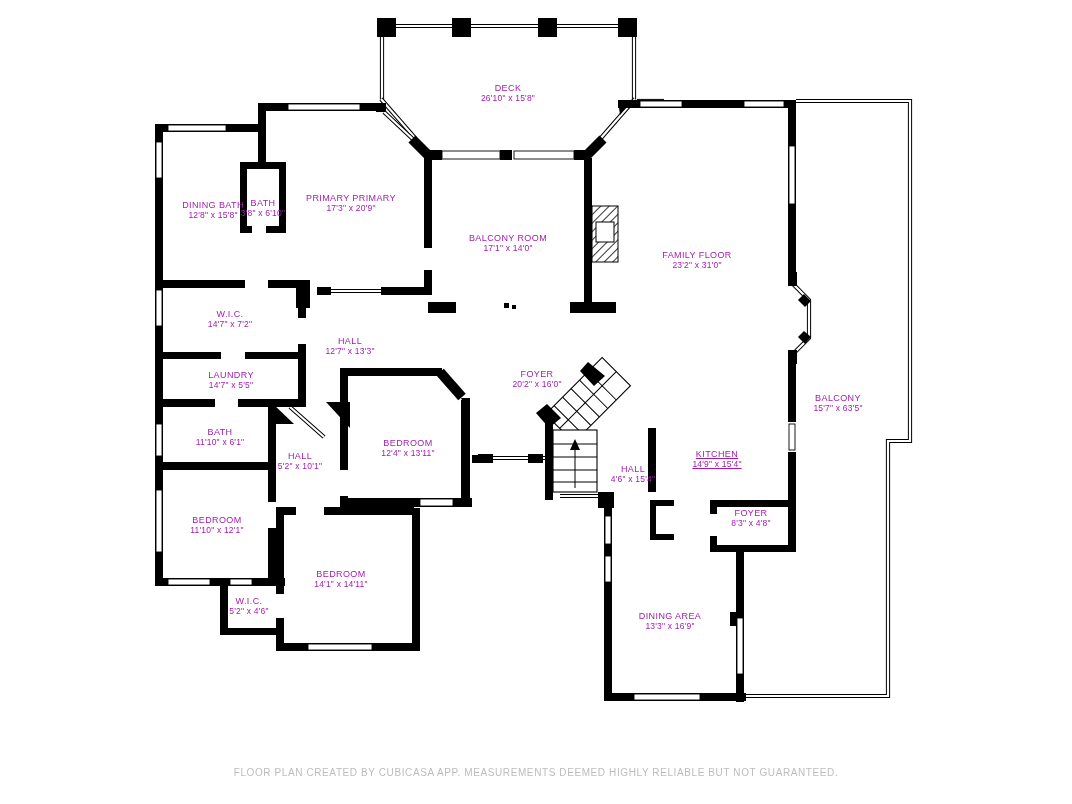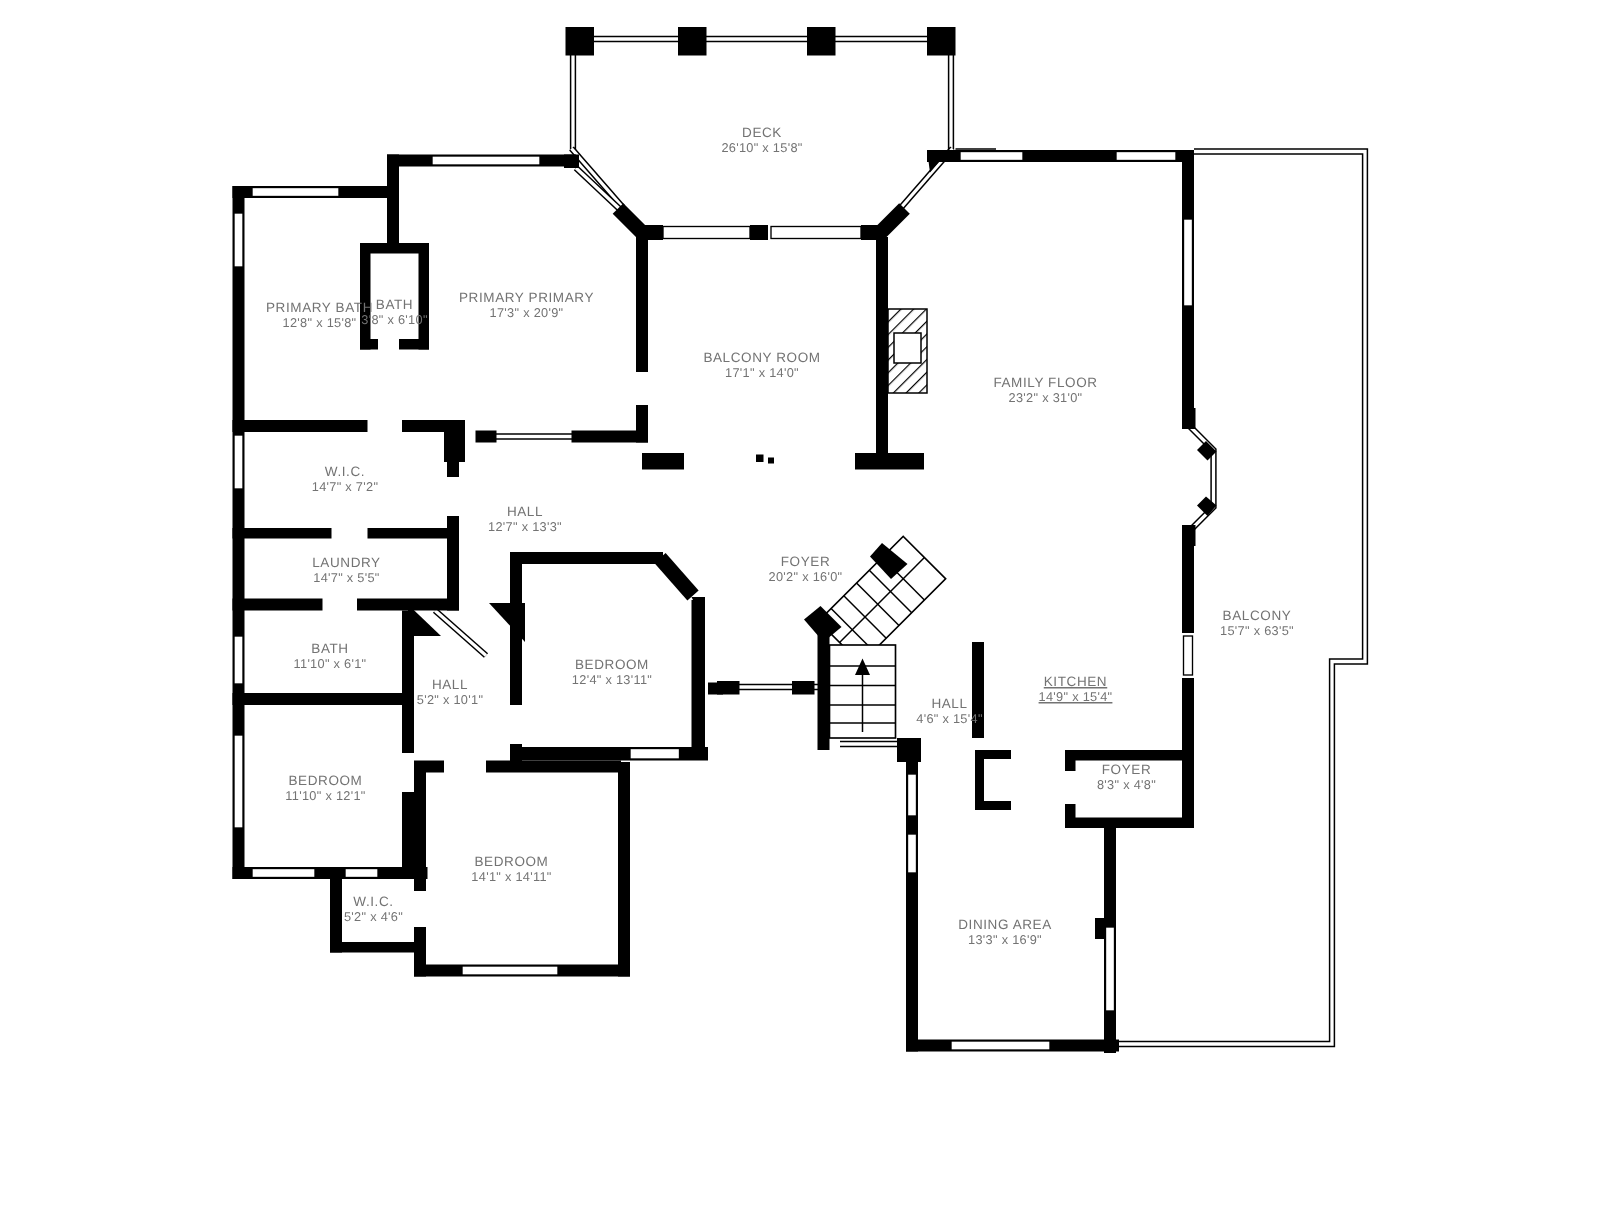--- a/index.html
+++ b/index.html
@@ -8,21 +8,21 @@
   svg{position:absolute;left:0;top:0;}
   .rb{stroke:#000;stroke-width:4.2;fill:none;}
   .rw{stroke:#fff;stroke-width:2.2;fill:none;}
   .wall{fill:#000;stroke:none;}
   .win{fill:#fff;stroke:#000;stroke-width:0.9;}
   .stair{fill:#fff;stroke:#000;stroke-width:1.1;}
   .sl{stroke:#000;stroke-width:1;}
   .thick{stroke:#000;stroke-width:10;}
   #labels{position:absolute;left:0;top:0;width:100%;height:100%;}
   .room-label{position:absolute;transform:translate(-50%,-50%);text-align:center;
-              color:#737373;white-space:nowrap;}
+              color:#a21caf;white-space:nowrap;}
   .rname{font-size:9px;letter-spacing:0.4px;line-height:10px;}
   .rdims{font-size:8.5px;letter-spacing:0.2px;line-height:10px;}
   .footer{position:absolute;left:50%;top:767px;transform:translateX(-50%);
           font-size:10px;letter-spacing:0.6px;color:#bcbcbc;white-space:nowrap;}
 </style>
 </head>
 <body>
 
 <div class="canvas">
 
@@ -237,21 +237,21 @@
     <polygon class="wall" points="570,450 580,450 575,439"></polygon>
   </g>
 </svg>
 
 <div id="labels">
       <div class="room-label" style="left: 508px; top: 93px;">
         <div class="rname">DECK</div>
         <div class="rdims">26'10" x 15'8"</div>
       </div>
       <div class="room-label" style="left: 213px; top: 210px;">
-        <div class="rname">PRIMARY BATH</div>
+        <div class="rname">DINING BATH</div>
         <div class="rdims">12'8" x 15'8"</div>
       </div>
       <div class="room-label" style="left: 263px; top: 208px;">
         <div class="rname">BATH</div>
         <div class="rdims">3'8" x 6'10"</div>
       </div>
       <div class="room-label" style="left: 351px; top: 203px;">
         <div class="rname">PRIMARY PRIMARY</div>
         <div class="rdims">17'3" x 20'9"</div>
       </div>
@@ -312,20 +312,21 @@
         <div class="rdims">5'2" x 4'6"</div>
       </div>
       <div class="room-label" style="left: 341px; top: 579px;">
         <div class="rname">BEDROOM</div>
         <div class="rdims">14'1" x 14'11"</div>
       </div>
       <div class="room-label" style="left: 670px; top: 621px;">
         <div class="rname">DINING AREA</div>
         <div class="rdims">13'3" x 16'9"</div>
       </div>
-      <div class="room-label" style="left: 838px; top: 415px;">
+      <div class="room-label" style="left: 838px; top: 403px;">
         <div class="rname">BALCONY</div>
         <div class="rdims">15'7" x 63'5"</div>
       </div>
     </div>
 
+<div class="footer">FLOOR PLAN CREATED BY CUBICASA APP. MEASUREMENTS DEEMED HIGHLY RELIABLE BUT NOT GUARANTEED.</div>
 
 </div>
 
 </body></html>

